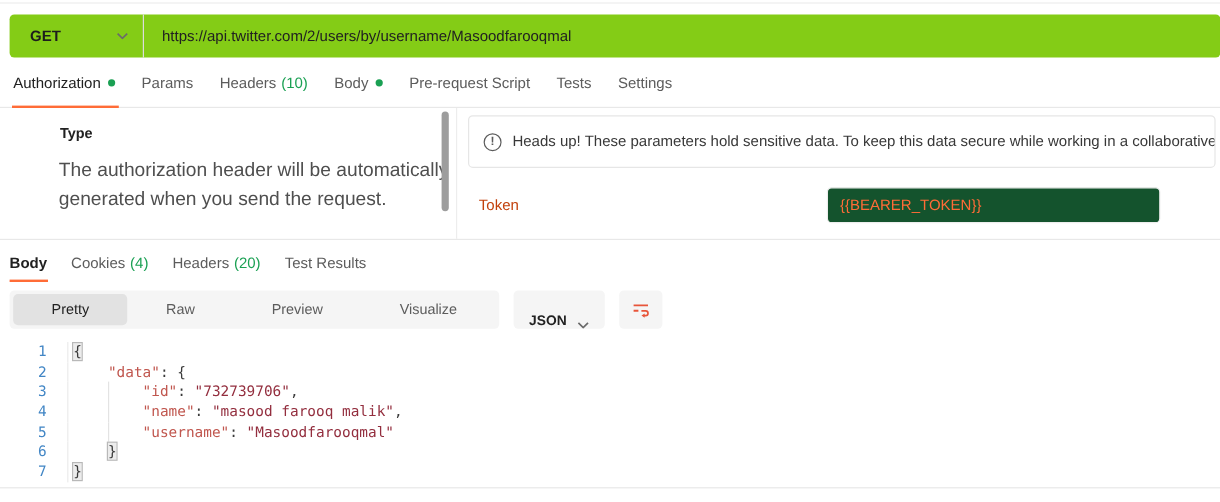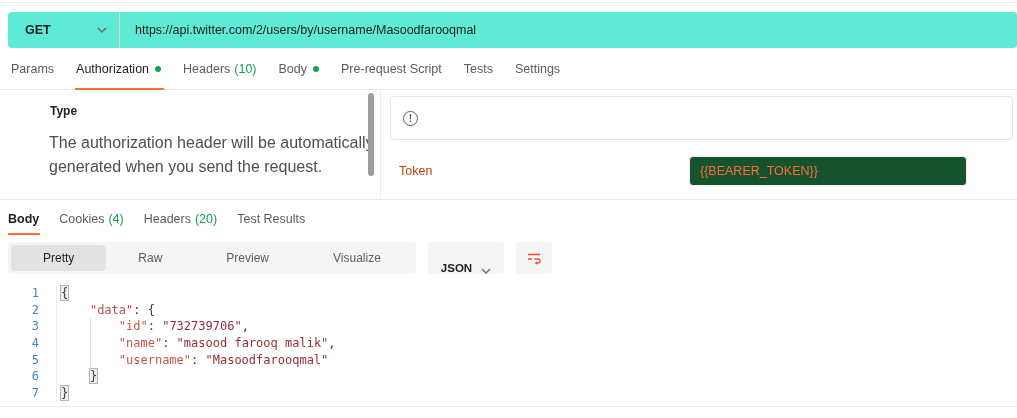--- a/index.html
+++ b/index.html
@@ -2,21 +2,21 @@
 <html><head>
 <meta charset="utf-8">
 <style>
   * { margin:0; padding:0; box-sizing:border-box; }
   html,body { width:1017px; height:418px; background:#ffffff; overflow:hidden;
               font-family:"Liberation Sans", sans-serif; color:#212121; }
 
   .hairline { border-top:1px solid #ededed; margin-top:2px; }
 
   
-  .url-row { margin:9px 0 0 8px; width:1009px; height:36px; background:#5eead4;
+  .url-row { margin:9px 0 0 8px; width:1009px; height:36px; background:#84cc16;
              border-radius:4px; display:flex; align-items:center; }
   .method { width:112px; height:100%; display:flex; align-items:center;
             justify-content:space-between; padding:0 12px 0 17px;
             border-right:1px solid #dcdcdc; cursor:pointer; }
   .method-label { font-size:12.5px; font-weight:bold; color:#1d1d1d; }
   .chev { width:10px; height:6px; }
   .url-text { padding-left:15px; font-size:12.5px; color:#212121; }
 
   
   .req-tabs { display:flex; align-items:center; height:42px;
@@ -102,26 +102,26 @@
   <div class="method">
     <span class="method-label">GET</span>
     <svg class="chev" viewBox="0 0 10 6">
         <path d="M1 1 L5 5 L9 1" fill="none" stroke="#6b6b6b" stroke-width="1.4"></path>
       </svg>
   </div>
   <div class="url-text">https://api.twitter.com/2/users/by/username/Masoodfarooqmal</div>
 </div>
 
 <div class="req-tabs" id="req-tabs">
-    <div class="rtab">
-      <span>Params</span>
-    </div>
     <div class="rtab active">
       <span>Authorization</span>
       <span class="dot"></span>
+    </div>
+    <div class="rtab">
+      <span>Params</span>
     </div>
     <div class="rtab">
       <span>Headers</span>
       <span class="count">(10)</span>
     </div>
     <div class="rtab">
       <span>Body</span>
       <span class="dot"></span>
     </div>
     <div class="rtab">
@@ -139,20 +139,21 @@
   <div class="auth-left">
     <div class="type-row">
       <div class="type-label">Type</div>
     </div>
     <div class="helper">The authorization header will be automatically generated when you send the request.</div>
     <div class="scroll-thumb"></div>
   </div>
   <div class="auth-right">
     <div class="warning">
       <span class="warn-icon">!</span>
+      <span class="warn-text">Heads up! These parameters hold sensitive data. To keep this data secure while working in a collaborative</span>
     </div>
     <div class="token-row">
       <div class="token-label">Token</div>
       <div class="token-input">
         <span class="token-value">{{BEARER_TOKEN}}</span>
       </div>
     </div>
   </div>
 </div>
 

